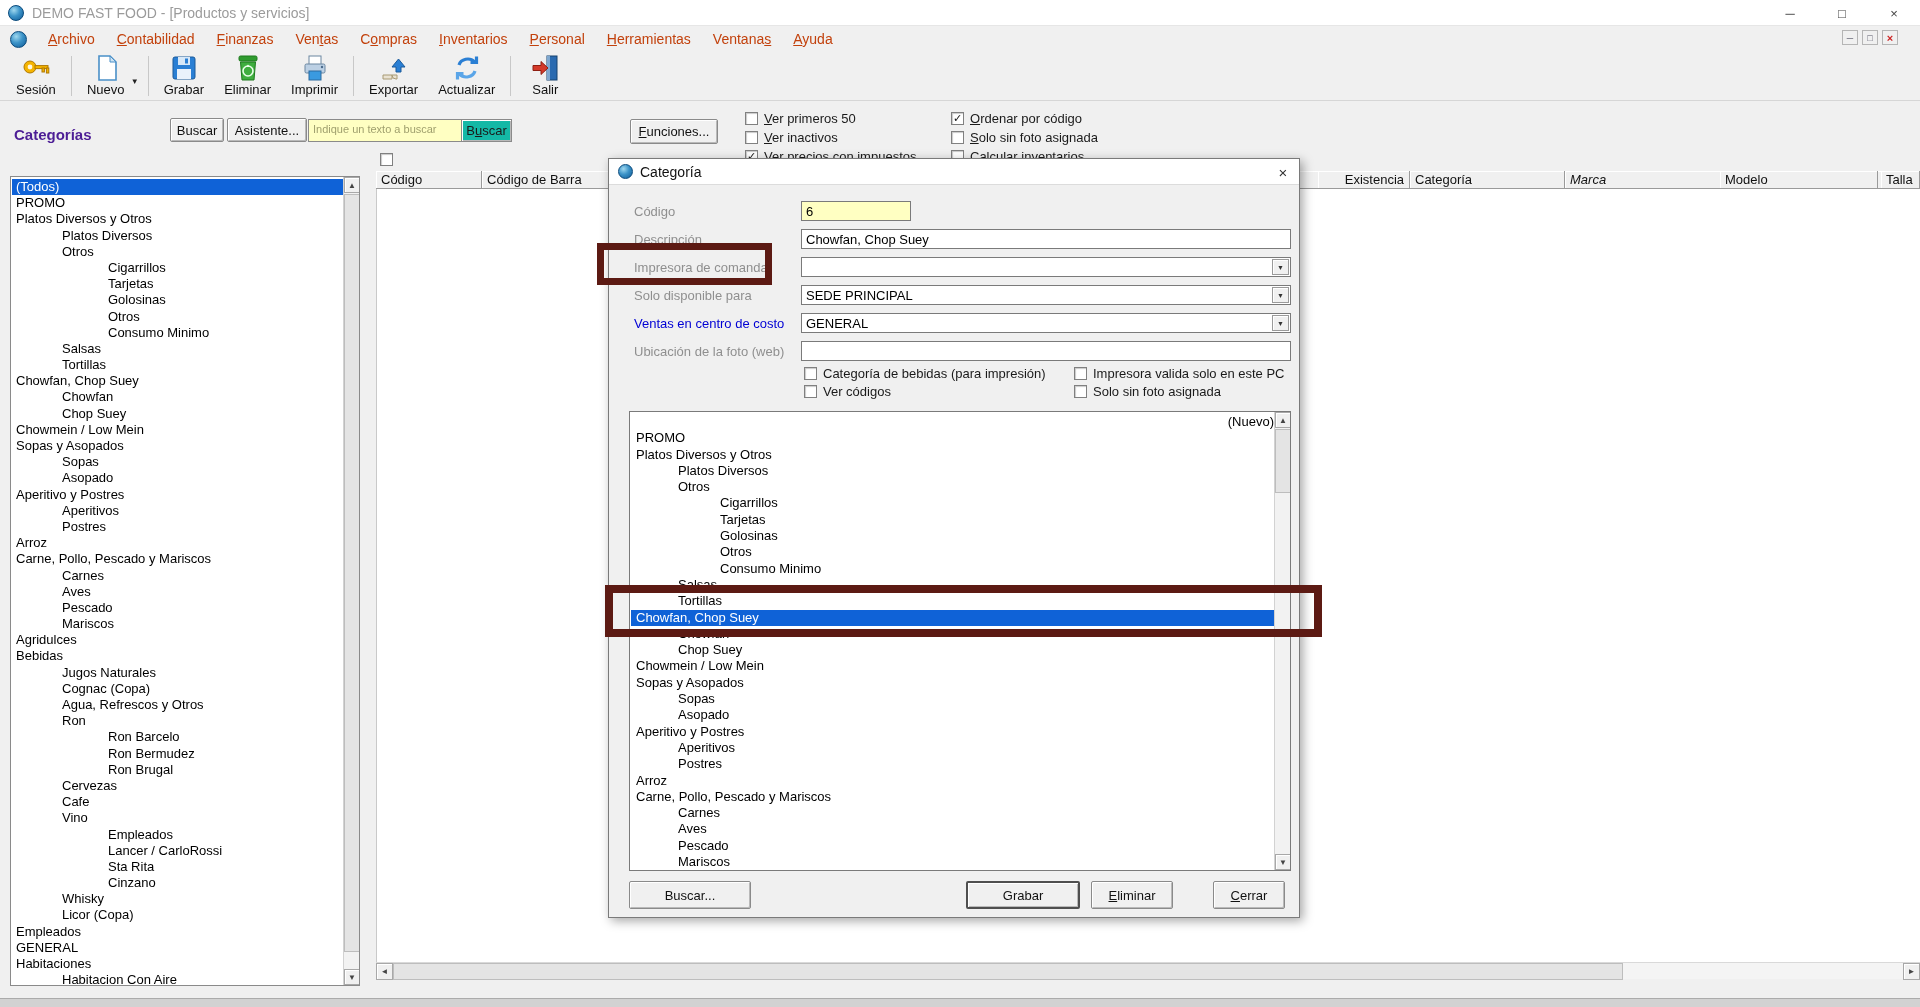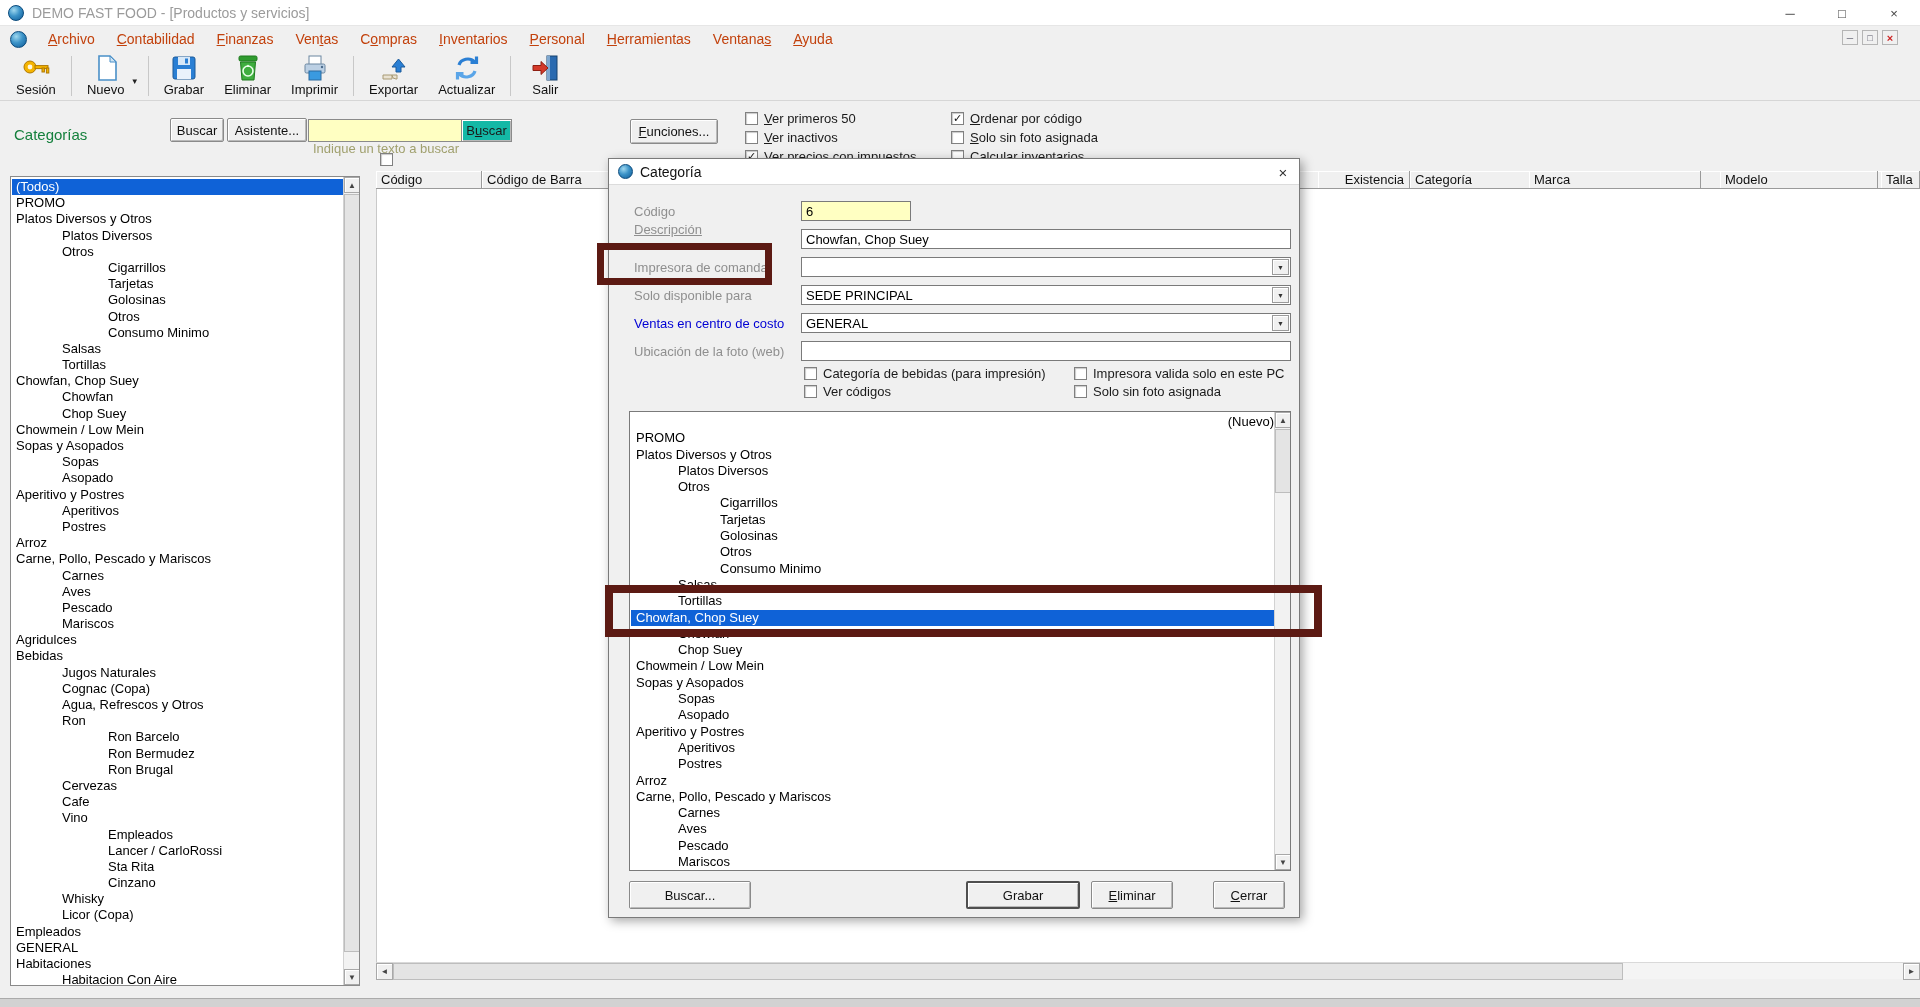--- a/index.html
+++ b/index.html
@@ -35,41 +35,41 @@
   .toolbar{left:0;top:52px;width:1920px;height:49px;background:#f0f0f0;border-bottom:1px solid #d6d6d6;display:flex;align-items:stretch;padding-left:6px;}
   .tb-btn{display:flex;flex-direction:column;align-items:center;justify-content:flex-start;padding:2px 10px 0 10px;min-width:58px;}
   .tb-btn svg{display:block;}
   .tb-label{font-size:13px;margin-top:0px;color:#111;white-space:nowrap;}
   .tb-sep{width:1px;background:#c8c8c8;margin:4px 5px;}
   .tb-caret{align-self:center;font-size:8px;color:#222;margin:10px 4px 0 -4px;}
 
   
   .btn{background:#f0f0f0;border:1px solid #8a8a8a;box-shadow:inset 1px 1px 0 #ffffff, inset -1px -1px 0 #b9b9b9;
     display:flex;align-items:center;justify-content:center;font-size:13px;color:#111;border-radius:2px;}
-  .sidebar-title{left:14px;top:126px;font-size:15px;font-weight:normal;color:#15803d;}
+  .sidebar-title{left:14px;top:126px;font-size:15px;font-weight:bold;color:#4c1d95;}
   .filter-buscar{left:170px;top:118px;width:54px;height:24px;}
   .filter-asistente{left:227px;top:118px;width:80px;height:24px;}
   .search-wrap{left:308px;top:119px;width:204px;height:23px;border:1px solid #8a8a8a;display:flex;background:#ffffc2;}
-  .search-input{flex:1;padding:21px 4px;font-size:13px;color:#a0a06e;white-space:nowrap;overflow:hidden;}
+  .search-input{flex:1;padding:3px 4px;font-size:11px;color:#a0a06e;white-space:nowrap;overflow:hidden;}
   .search-go{width:50px;height:100%;border-left:1px solid #8a8a8a;box-shadow:inset 1px 1px 0 #ffffff, inset -1px -1px 0 #b9b9b9;background:#14b8a6;display:flex;align-items:center;justify-content:center;}
   .filter-funciones{left:630px;top:119px;width:88px;height:25px;}
   .cb-row{position:absolute;display:flex;align-items:center;gap:6px;white-space:nowrap;}
   .cb{width:13px;height:13px;background:#fff;border:1px solid #808080;box-shadow:inset 1px 1px 1px #c9c9c9;
     display:flex;align-items:center;justify-content:center;font-size:11px;line-height:11px;color:#111;flex:0 0 13px;}
   .lone-cb{left:380px;top:153px;}
 
   
   .grid-header{left:376px;top:171px;width:1544px;height:18px;background:#f0f0f0;border-top:1px solid #fff;border-bottom:1px solid #9a9a9a;}
   .hcell{position:absolute;top:171px;height:18px;background:#f0f0f0;border-right:1px solid #9a9a9a;border-bottom:1px solid #9a9a9a;
     box-shadow:inset 1px 1px 0 #ffffff;padding:1px 5px;font-size:13px;color:#111;overflow:hidden;white-space:nowrap;}
   .hc1{left:376px;width:106px;}
   .hc2{left:482px;width:158px;}
   .hc3{left:1318px;width:92px;text-align:right;}
   .hc4{left:1410px;width:155px;}
-  .hc5{left:1529px;width:172px;}
+  .hc5{left:1565px;width:172px;font-style:italic;}
   .hc6{left:1720px;width:158px;}
   .hc7{left:1881px;width:39px;}
   .grid-body{left:376px;top:189px;width:1544px;height:773px;background:#ffffff;border-left:1px solid #c9c9c9;}
 
   
   .sb-btn{background:#f0f0f0;border:1px solid #a8a8a8;box-shadow:inset 1px 1px 0 #fff;display:flex;align-items:center;justify-content:center;color:#444;font-size:8px;}
   .hscroll{left:376px;top:962px;width:1544px;height:17px;background:#f4f4f4;border-top:1px solid #d9d9d9;}
   .hscroll .left{position:absolute;left:0;top:0;width:17px;height:17px;}
   .hscroll .right{position:absolute;right:0;top:0;width:17px;height:17px;}
   .hscroll .thumb{position:absolute;left:17px;top:0;width:1230px;height:17px;background:#e4e4e4;border:1px solid #bdbdbd;}
@@ -364,21 +364,21 @@
   <div class="abs dialog">
     <div class="dlg-title">
       <span class="dlg-orb"></span>
       <span class="dlg-title-text">Categoría</span>
       <span class="dlg-close">×</span>
     </div>
 
     <div class="fld-label" style="top:45px;">Código</div>
     <div class="inp yellow" style="top:42px;">6</div>
 
-    <div class="fld-label" style="top:63px;text-decoration:underline;">Descripción</div>
+    <div class="fld-label" style="top:73px;">Descripción</div>
     <div class="inp" style="top:70px;">Chowfan, Chop Suey</div>
 
     <div class="fld-label" style="top:101px;">Impresora de comanda</div>
     <div class="inp" style="top:98px;"><span></span><span class="ddbtn">▼</span></div>
 
     <div class="fld-label" style="top:129px;">Solo disponible para</div>
     <div class="inp" style="top:126px;"><span>SEDE PRINCIPAL</span><span class="ddbtn">▼</span></div>
 
     <div class="fld-label blue" style="top:157px;">Ventas en centro de costo</div>
     <div class="inp" style="top:154px;"><span>GENERAL</span><span class="ddbtn">▼</span></div>

